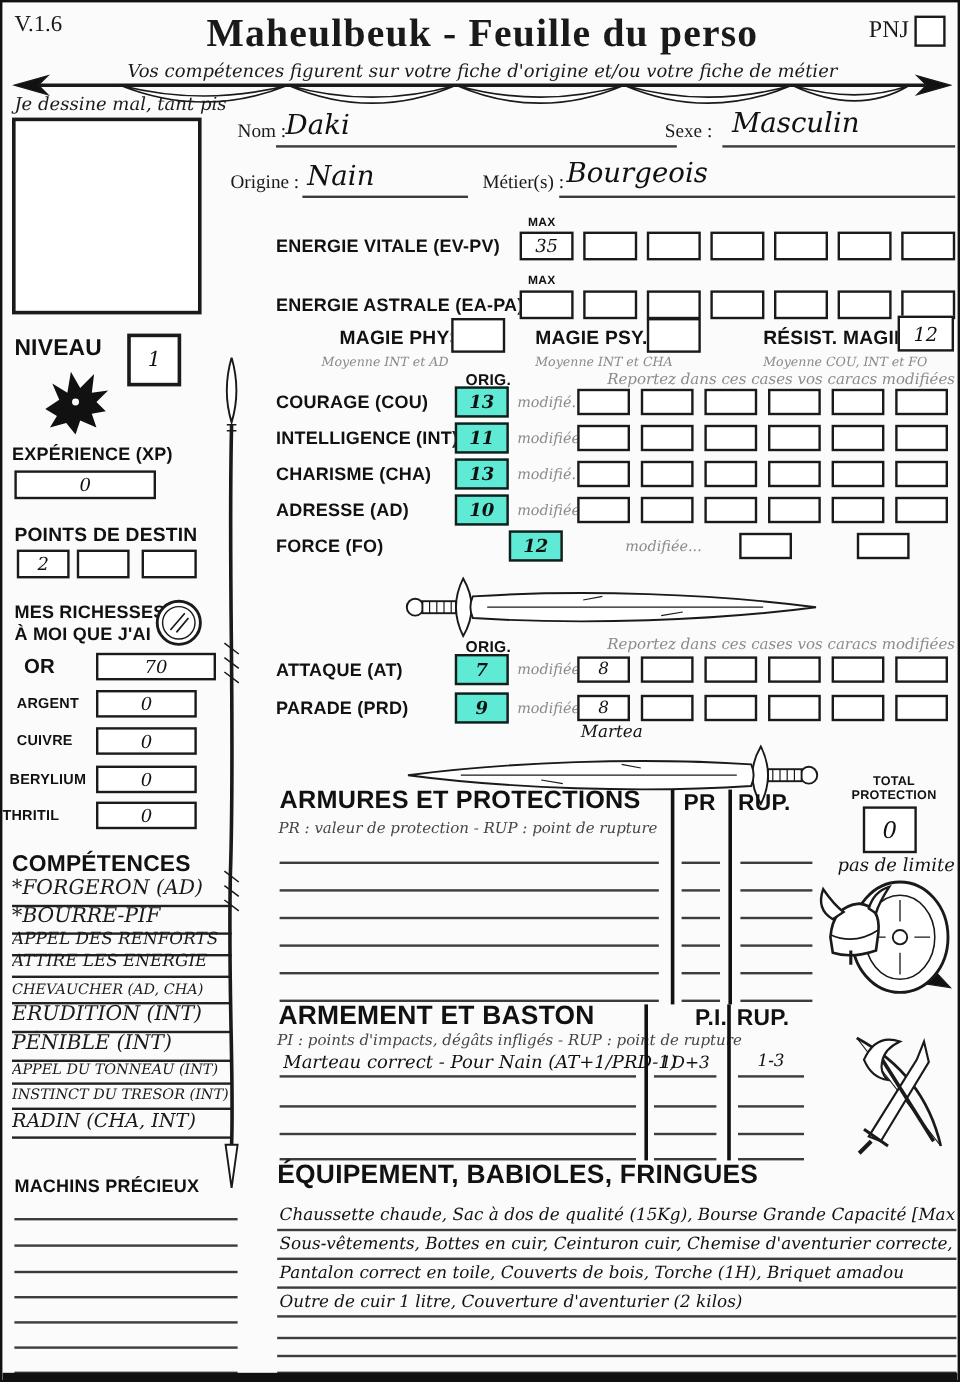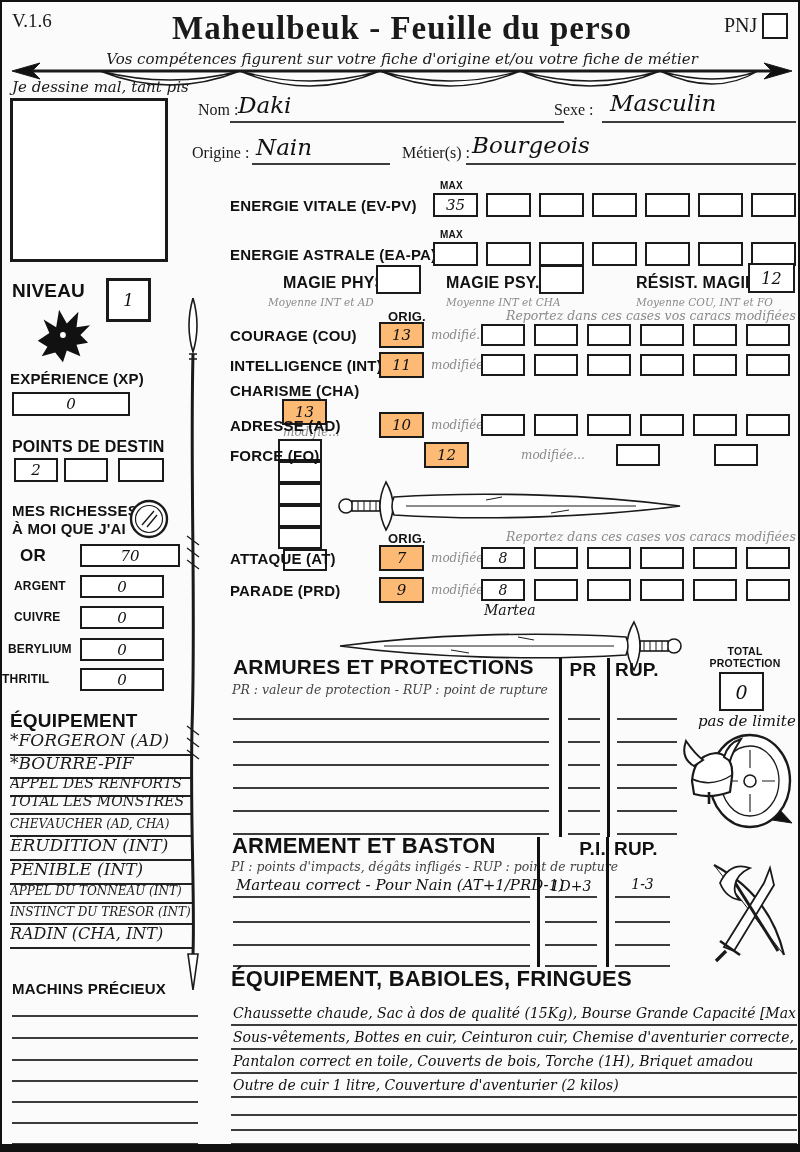--- a/index.html
+++ b/index.html
@@ -10,22 +10,22 @@
   .ser{font-family:"Liberation Serif",serif;white-space:nowrap;}
   .it{font-family:"DejaVu Serif",serif;font-style:italic;white-space:nowrap;}
   .hand{font-family:"DejaVu Serif",serif;font-style:italic;color:#111;white-space:nowrap;}
   .gray{color:#8a8a8a;}
   .bx{position:absolute;background:#fff;border:2px solid #1a1a1a;box-sizing:border-box;
       display:flex;align-items:center;justify-content:center;}
   .wline{position:absolute;border-top:2px solid #3c3c3c;height:0;}
   .vdiv{position:absolute;width:3px;background:#111;}
   .srow{position:absolute;left:228px;display:flex;align-items:center;}
   .slabel{width:149px;font-size:15px;}
-  .origbx{width:45px;height:26px;background:#fdba74;border:2px solid #1a1a1a;box-sizing:border-box;
-          display:flex;align-items:center;justify-content:center;flex:none;}
+  .origbx{width:45px;height:26px;background:#5eead4;border:2px solid #1a1a1a;box-sizing:border-box;
+          display:flex;align-items:center;justify-content:center;flex:none;font-weight:bold;}
   .modlbl{width:57px;padding-left:7px;font-size:12px;box-sizing:border-box;}
   .mbox{width:44px;height:22px;background:#fff;border:2px solid #1a1a1a;box-sizing:border-box;
         margin-right:9px;flex:none;display:flex;align-items:center;justify-content:center;}
   .mbox:last-child{margin-right:0;}
   .ebox{width:45px;height:24px;background:#fff;border:2px solid #1a1a1a;box-sizing:border-box;
         margin-right:8px;flex:none;display:flex;align-items:center;justify-content:center;}
   .skill{position:absolute;left:8px;width:183px;border-bottom:2px solid #222;
          font-family:"DejaVu Serif",serif;font-style:italic;white-space:nowrap;overflow:hidden;}
   svg{display:block;}
 </style>
@@ -89,25 +89,25 @@
   <div class="bx hand" style="left:78px;top:542px;width:100px;height:23px;font-size:15px;">70</div>
   <div class="abs hd" style="left:12px;top:577px;font-size:12px;">ARGENT</div>
   <div class="bx hand" style="left:78px;top:573px;width:84px;height:23px;font-size:15px;">0</div>
   <div class="abs hd" style="left:12px;top:608px;font-size:12px;">CUIVRE</div>
   <div class="bx hand" style="left:78px;top:604px;width:84px;height:23px;font-size:15px;">0</div>
   <div class="abs hd" style="left:6px;top:640px;font-size:12px;">BERYLIUM</div>
   <div class="bx hand" style="left:78px;top:636px;width:84px;height:23px;font-size:15px;">0</div>
   <div class="abs hd" style="left:0;top:670px;font-size:12px;">THRITIL</div>
   <div class="bx hand" style="left:78px;top:666px;width:84px;height:23px;font-size:15px;">0</div>
 
-  <div class="abs hd" style="left:8px;top:708px;font-size:19px;">ÉQUIPEMENT</div>
+  <div class="abs hd" style="left:8px;top:708px;font-size:19px;">COMPÉTENCES</div>
   <div class="skill" style="top:728px;height:24px;font-size:17px;">*FORGERON (AD)</div>
   <div class="skill" style="top:751px;height:24px;font-size:17px;">*BOURRE-PIF</div>
   <div class="skill" style="top:773px;height:20px;font-size:14px;">APPEL DES RENFORTS</div>
-  <div class="skill" style="top:791px;height:20px;font-size:14px;">TOTAL LES MONSTRES</div>
+  <div class="skill" style="top:791px;height:20px;font-size:14px;">ATTIRE LES ENERGIE</div>
   <div class="skill" style="top:815px;height:18px;font-size:12px;">CHEVAUCHER (AD, CHA)</div>
   <div class="skill" style="top:833px;height:24px;font-size:17px;">ÉRUDITION (INT)</div>
   <div class="skill" style="top:857px;height:24px;font-size:17px;">PÉNIBLE (INT)</div>
   <div class="skill" style="top:882px;height:18px;font-size:12px;">APPEL DU TONNEAU (INT)</div>
   <div class="skill" style="top:903px;height:18px;font-size:12px;">INSTINCT DU TRESOR (INT)</div>
   <div class="skill" style="top:922px;height:23px;font-size:16px;">RADIN (CHA, INT)</div>
 
   <div class="abs hd" style="left:10px;top:978px;font-size:15px;">MACHINS PRÉCIEUX</div>
   <div class="wline" style="left:10px;top:1013px;width:186px;"></div>
   <div class="wline" style="left:10px;top:1035px;width:186px;"></div>
@@ -195,21 +195,21 @@
     <span class="hd slabel">INTELLIGENCE (INT)</span>
     <span class="origbx hand" style="font-size:15px;">11</span>
     <span class="it gray modlbl">modifiée...</span>
     <span class="mbox hand" style="font-size:14px;"></span>
     <span class="mbox"></span>
     <span class="mbox"></span>
     <span class="mbox"></span>
     <span class="mbox"></span>
     <span class="mbox"></span>
   </div>
-  <div class="srow" style="top:380px;flex-direction:column;">
+  <div class="srow" style="top:380px;">
     <span class="hd slabel">CHARISME (CHA)</span>
     <span class="origbx hand" style="font-size:15px;">13</span>
     <span class="it gray modlbl">modifié...</span>
     <span class="mbox hand" style="font-size:14px;"></span>
     <span class="mbox"></span>
     <span class="mbox"></span>
     <span class="mbox"></span>
     <span class="mbox"></span>
     <span class="mbox"></span>
   </div>

